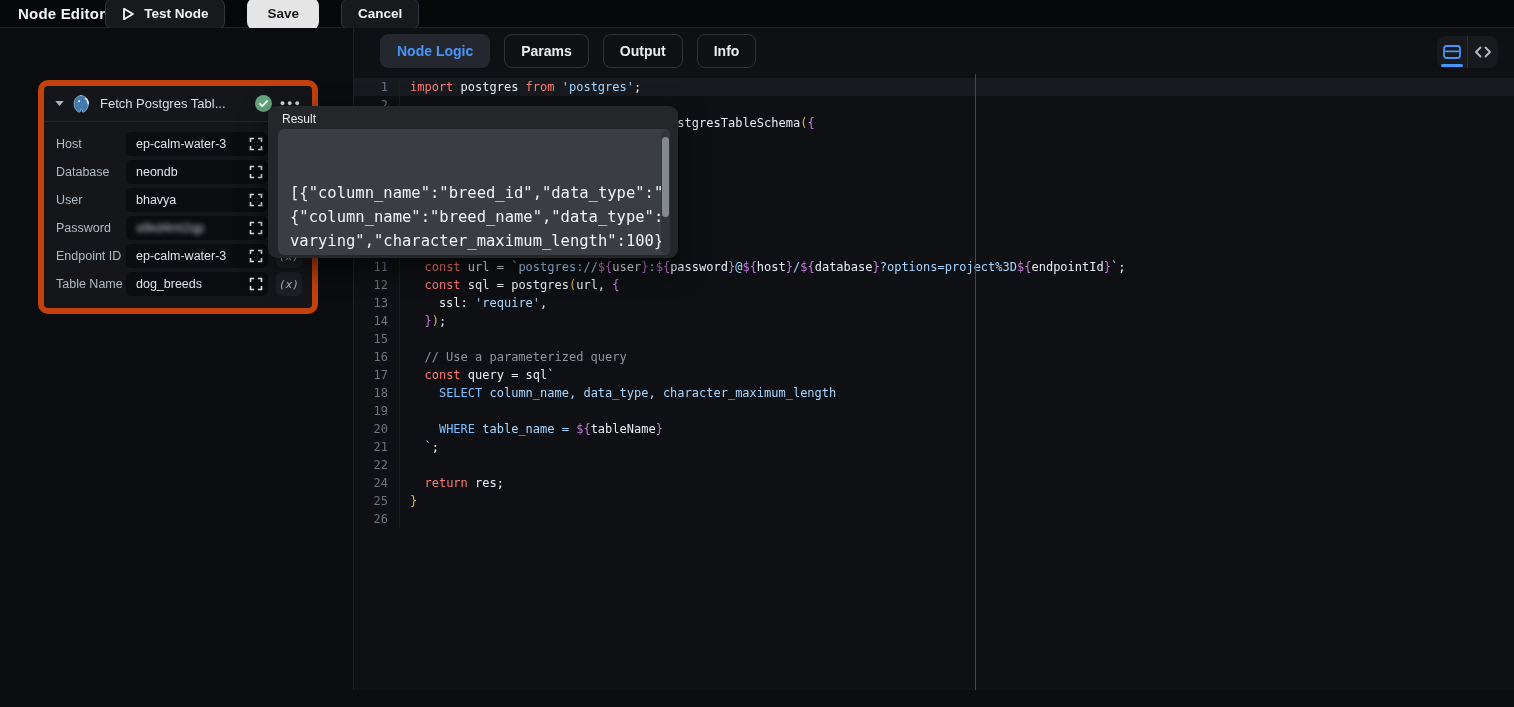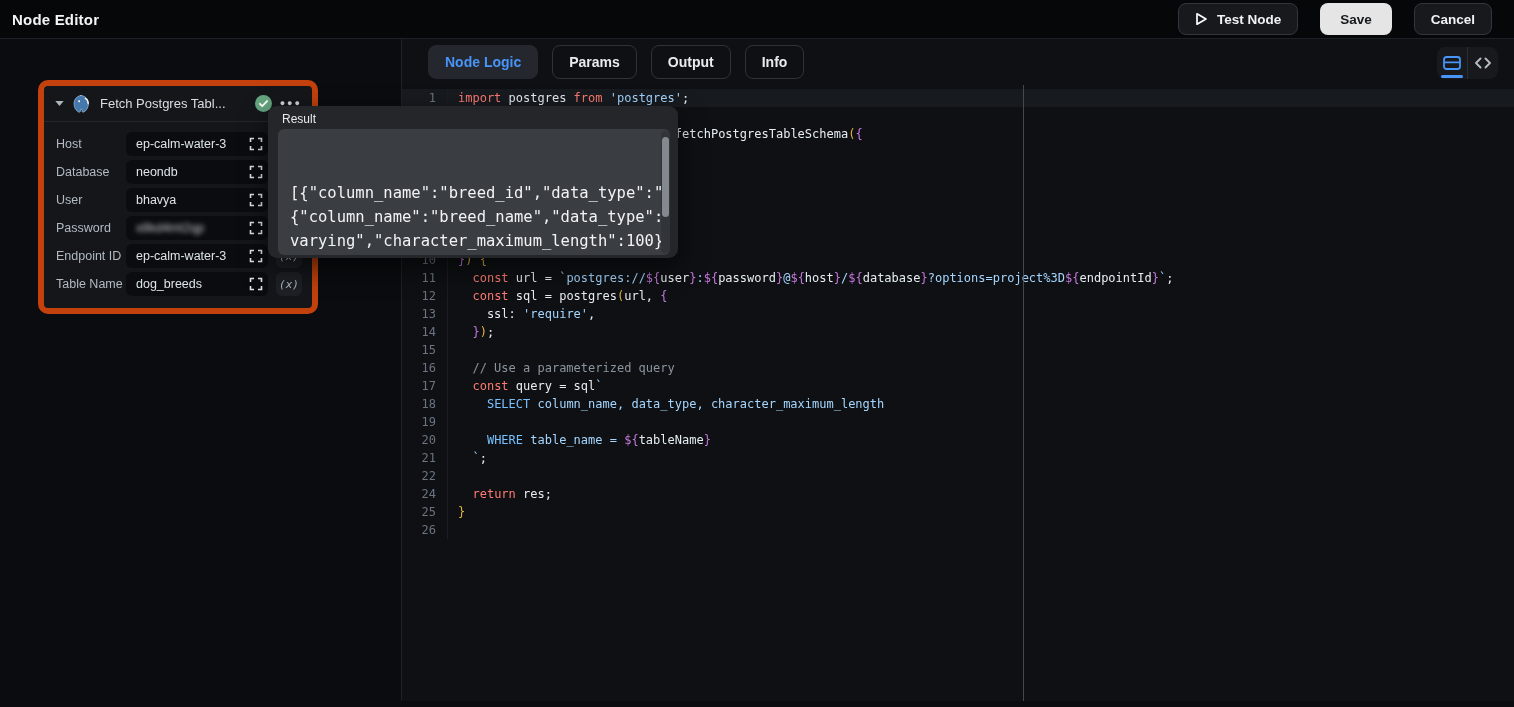--- a/index.html
+++ b/index.html
@@ -3,33 +3,33 @@
 <meta charset="utf-8">
 <style>
   * { margin:0; padding:0; box-sizing:border-box; }
   html,body { background:#000; }
   .app {
     position:relative; width:1514px; height:707px; overflow:hidden;
     background:#0b0c0f; font-family:"Liberation Sans", sans-serif; color:#e6edf3;
   }
   
   .topbar {
-    position:relative; height:39px; background:#060708; border-bottom:1px solid #1d2025;
-    display:flex; align-items:center; justify-content:space-between; padding:0 22px 0 12px;
+    position:relative; height:28px; background:#060708; border-bottom:1px solid #1d2025;
+    display:flex; align-items:center; padding:0 22px 0 18px;
   }
   .topbar-title { font-size:15px; font-weight:700; color:#f2f4f6; letter-spacing:.2px; }
   .topbar-actions { display:flex; align-items:center; gap:22px; }
   .btn {
     height:32px; border-radius:8px; display:inline-flex; align-items:center; justify-content:center;
     font-size:13.5px; font-weight:600; cursor:pointer; border:1px solid transparent;
   }
   .btn-dark { background:#17191d; border-color:#33363c; color:#f0f3f6; padding:0 16px; gap:10px; }
   .btn-light { background:#e5e5e5; color:#17191c; padding:0 19px; }
   
-  .content { display:flex; height:662px;padding-left:48px; }
+  .content { display:flex; height:662px; }
   .canvas-panel { position:relative; width:354px; border-right:1px solid #1e2126; background:#0b0c0f; }
   .editor-panel { position:relative; flex:1; background:#0e1013; display:flex; flex-direction:column; }
   
   .tabrow { position:relative; height:46px; display:flex; align-items:center; gap:14px; padding-left:26px; }
   .tab {
     height:34px; padding:0 16px; border-radius:8px; display:inline-flex; align-items:center;
     font-size:14px; font-weight:600; color:#e8ecef; background:transparent; border:1px solid #2f3338; cursor:pointer;
   }
   .tab.active { background:#24272d; border-color:#24272d; color:#4795f8; }
   .view-toggle {

